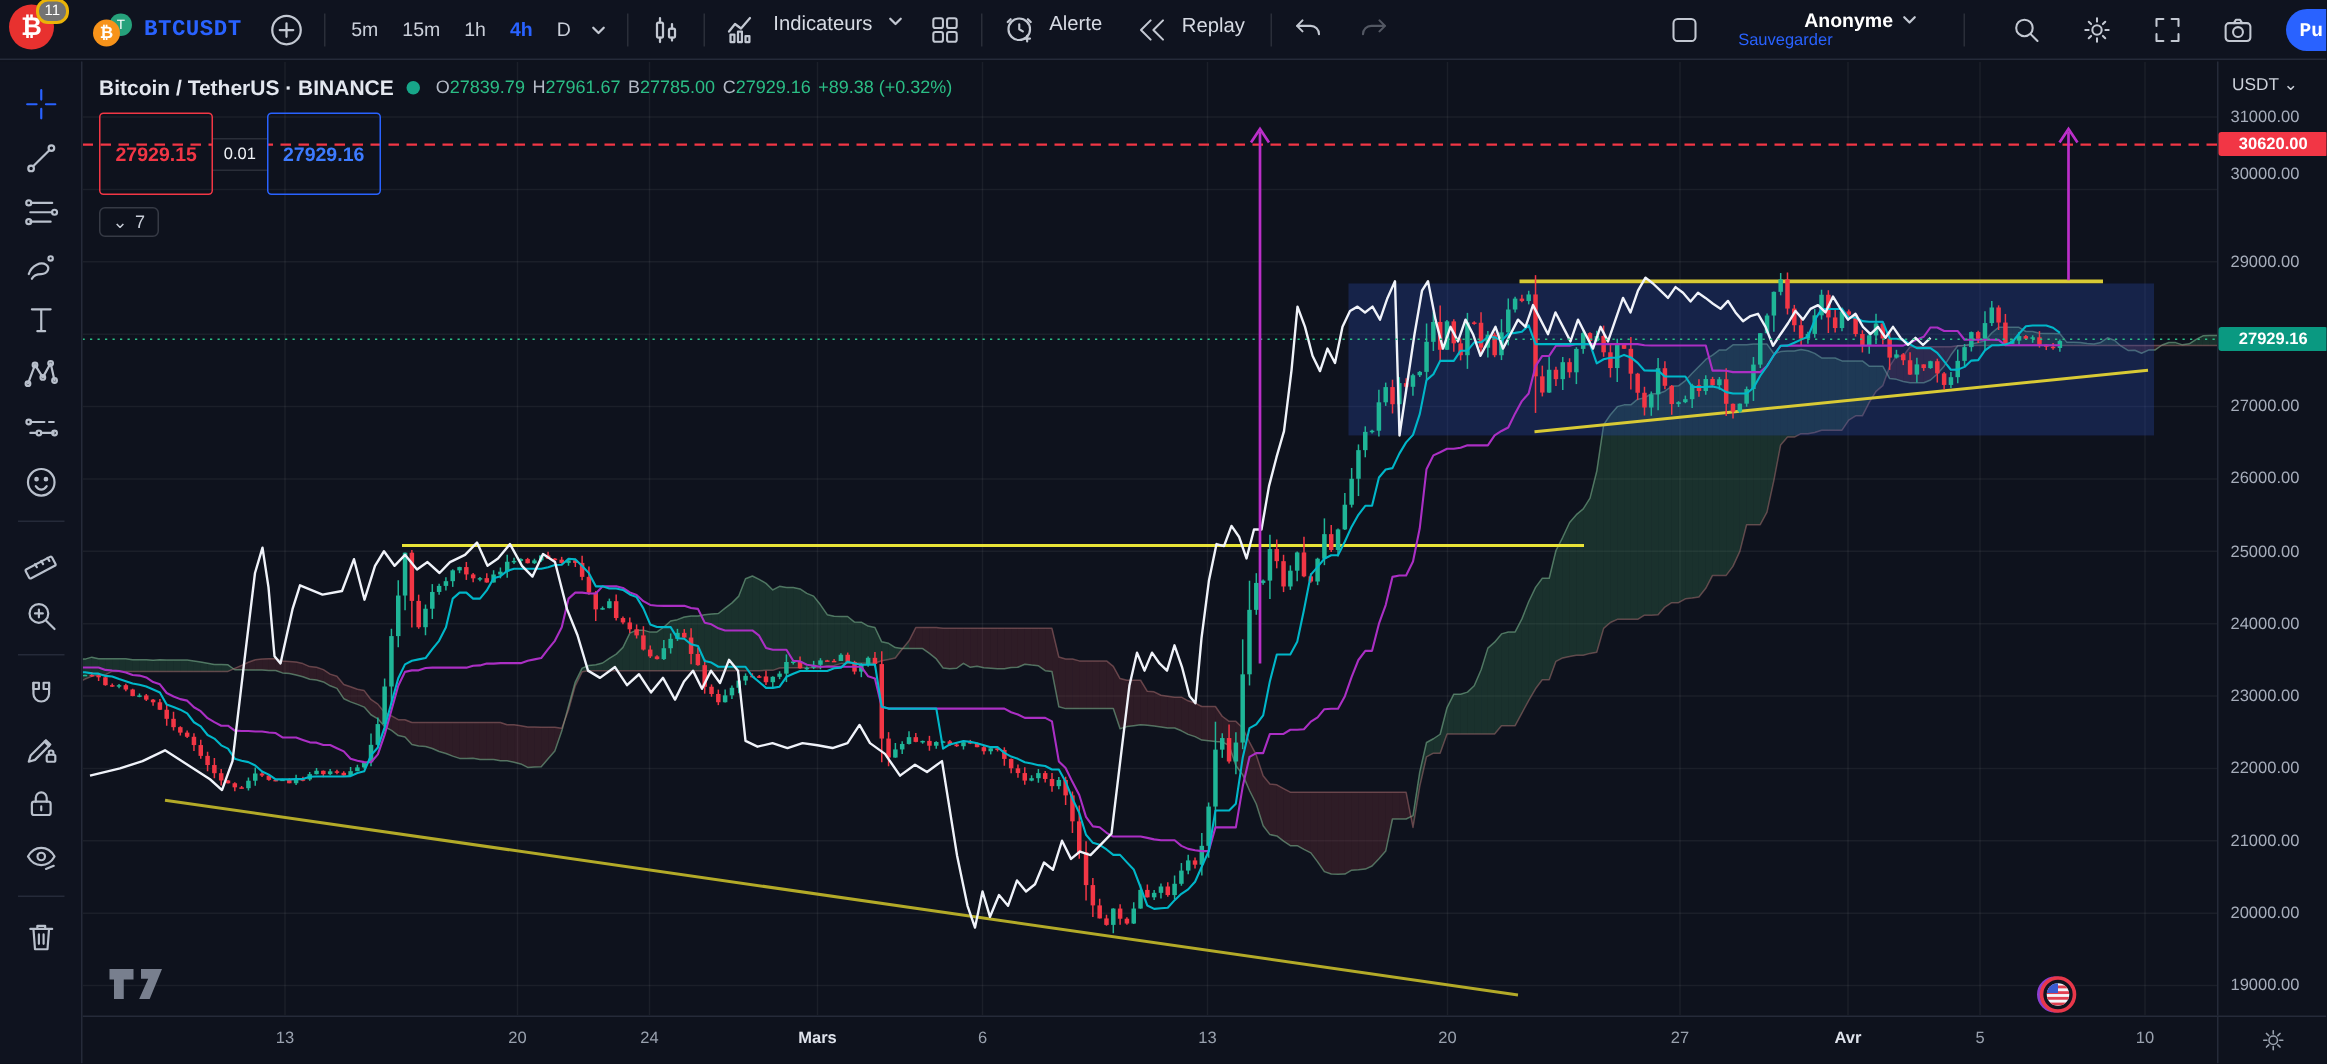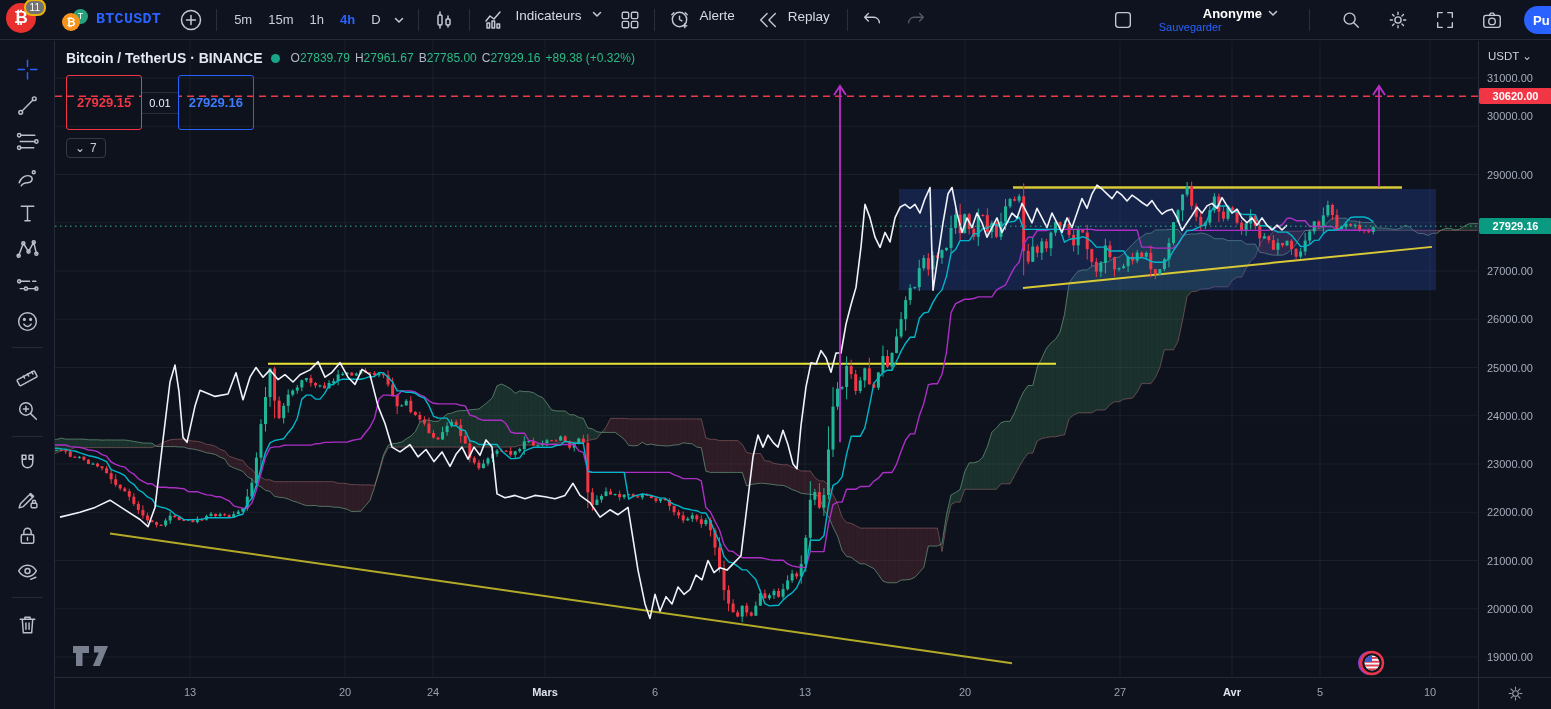--- a/index.html
+++ b/index.html
@@ -27,21 +27,21 @@
   .tf.active { color:#2962ff; font-weight:bold; }
   .tb-label { font-size:13.5px; color:#d6dae3; margin:0 4px; cursor:pointer; }
   .ic { stroke:#c3c8d2; fill:none; stroke-width:1.5; stroke-linecap:round; stroke-linejoin:round; }
   .tbbtn { display:flex; align-items:flex-start; gap:5px; cursor:pointer; padding:3px 4px; }
   .dim  { opacity:.38; }
   .tb-right { position:absolute; right:0; top:0; height:40px; display:flex; align-items:center; gap:17px; }
   .user-block { display:flex; flex-direction:column; align-items:flex-start; line-height:1.1; cursor:pointer; }
   .user-name { font-size:13px; font-weight:bold; color:#ffffff;margin-left:44px; }
   .user-save { font-size:11px; color:#2962ff; }
   .publish { height:28px; width:27px; background:#2962ff; border-radius:14px 0 0 14px; color:#fff;
-    font-size:13px; font-weight:bold; display:flex; align-items:center; padding-left:9px; cursor:pointer; }
+    font-size:13px; font-weight:bold; display:flex; align-items:center; padding-left:9px; cursor:pointer;font-family:Liberation Mono, monospace; }
 
   
   #leftbar { position:absolute; left:0; top:41px; width:55px; height:668px; background:#0f131f;
     border-right:1px solid #252a39; z-index:20; }
   .tool { position:absolute; left:50%; transform:translateX(-50%); width:36px; height:36px;
     display:flex; align-items:center; justify-content:center; border-radius:5px; cursor:pointer; }
   .tool svg { stroke:#b9c0cc; fill:none; stroke-width:1.4; stroke-linecap:round; stroke-linejoin:round; }
   .tool.active svg { stroke:#2962ff; }
   .tool-sep { position:absolute; left:12px; width:31px; height:1px; background:#252a39; }
 

